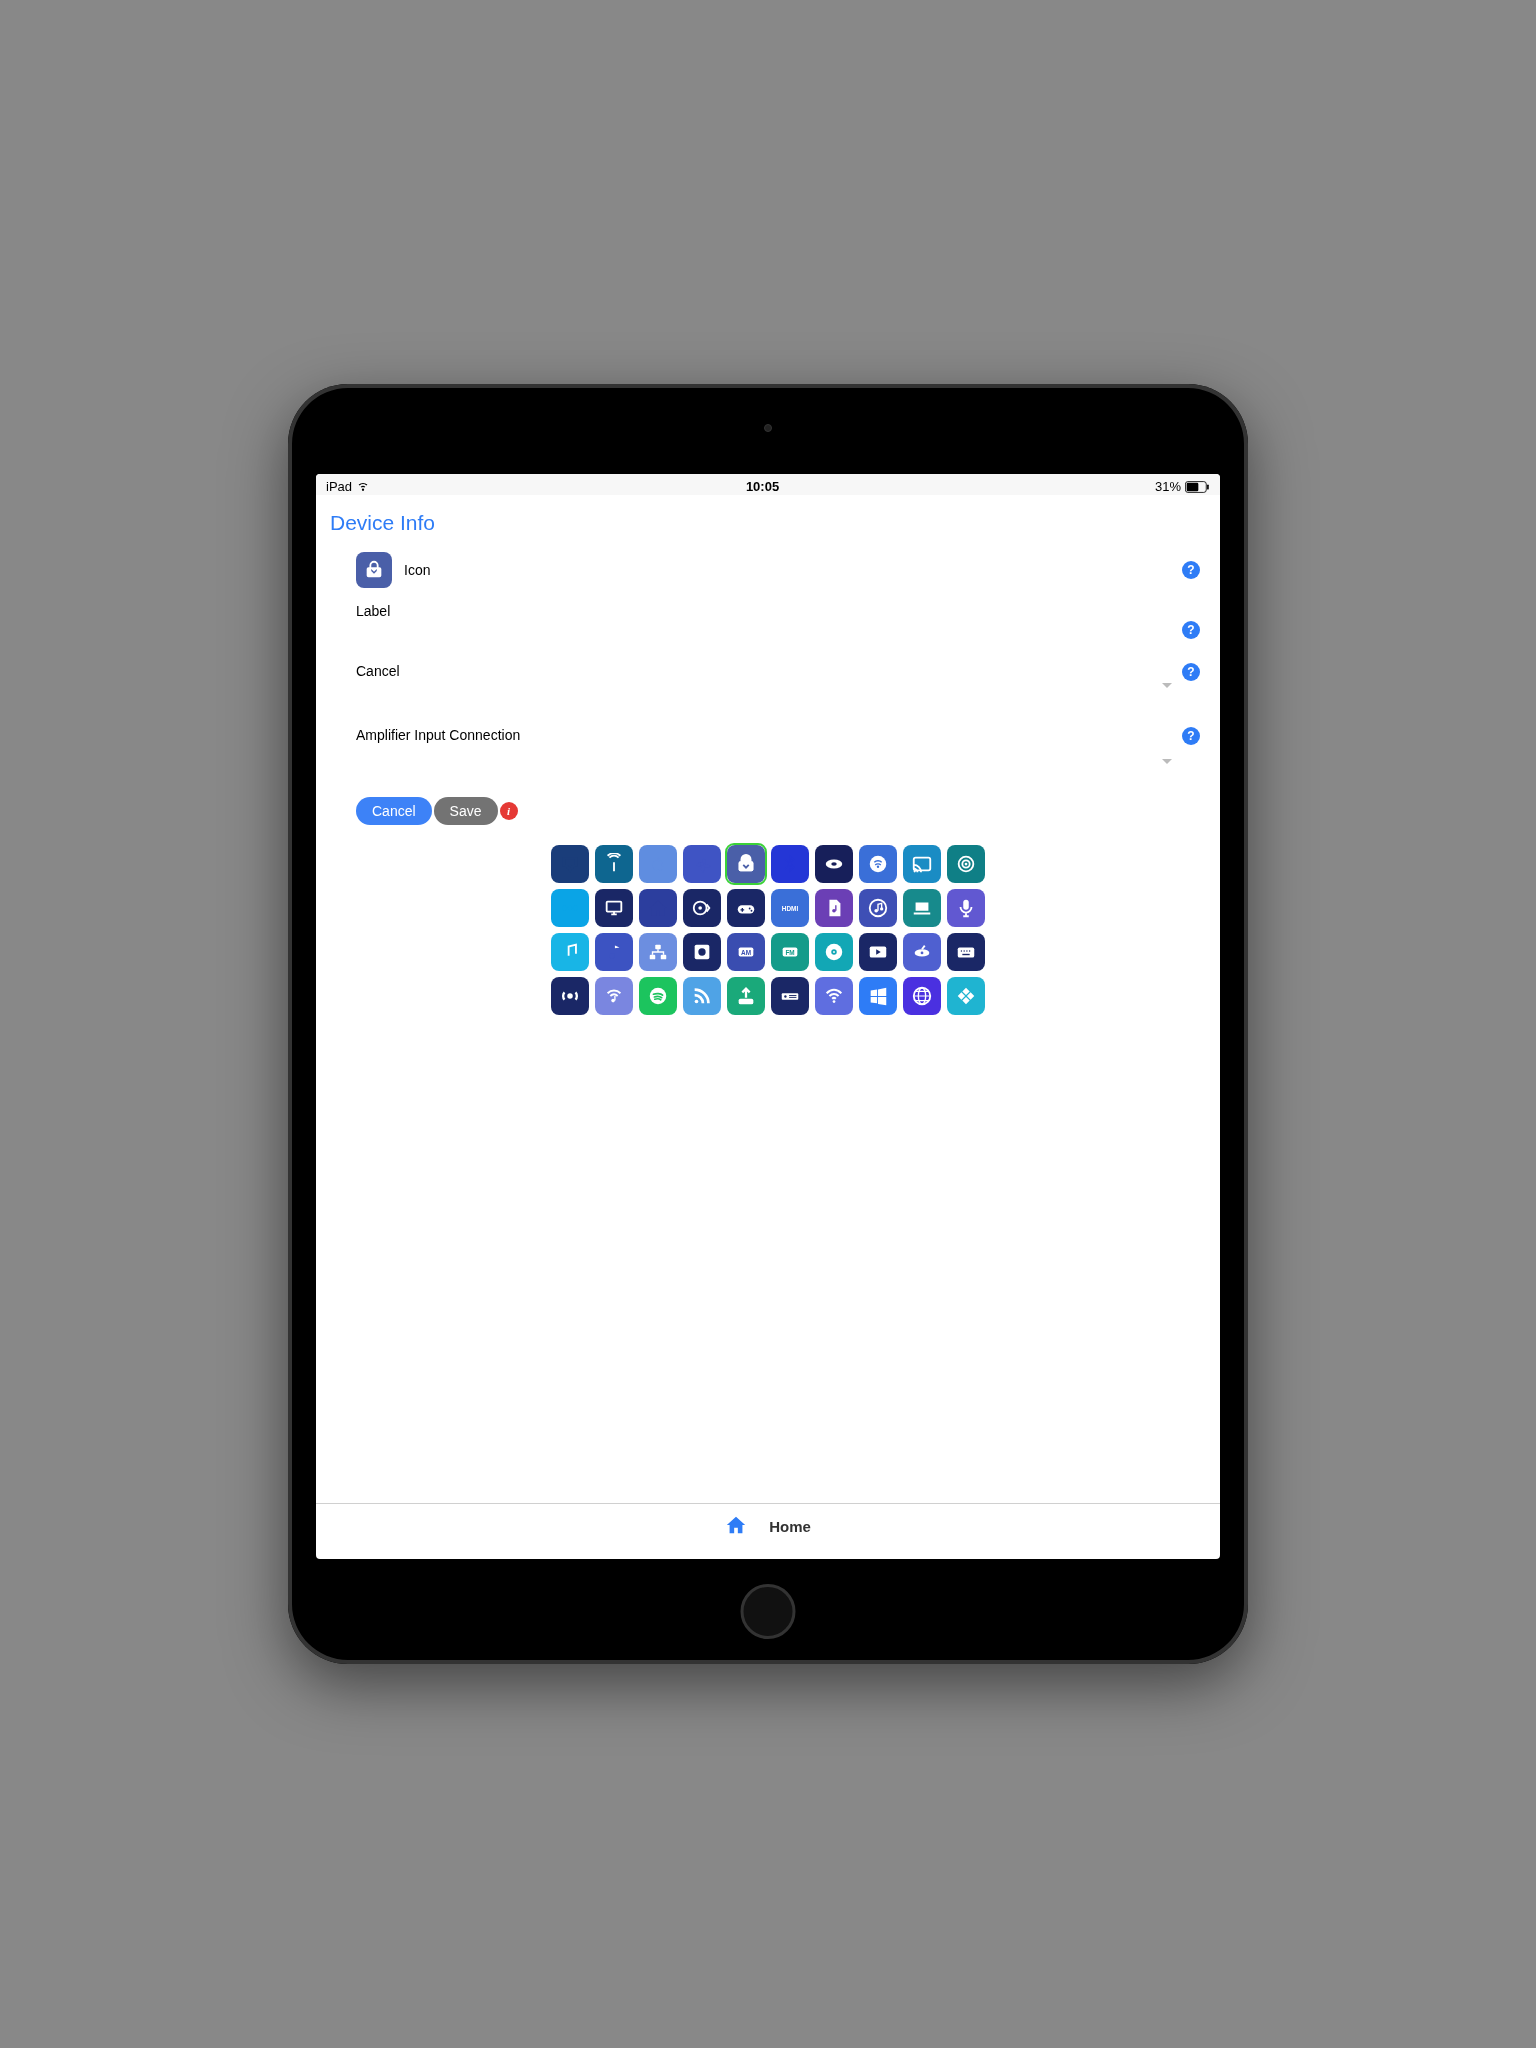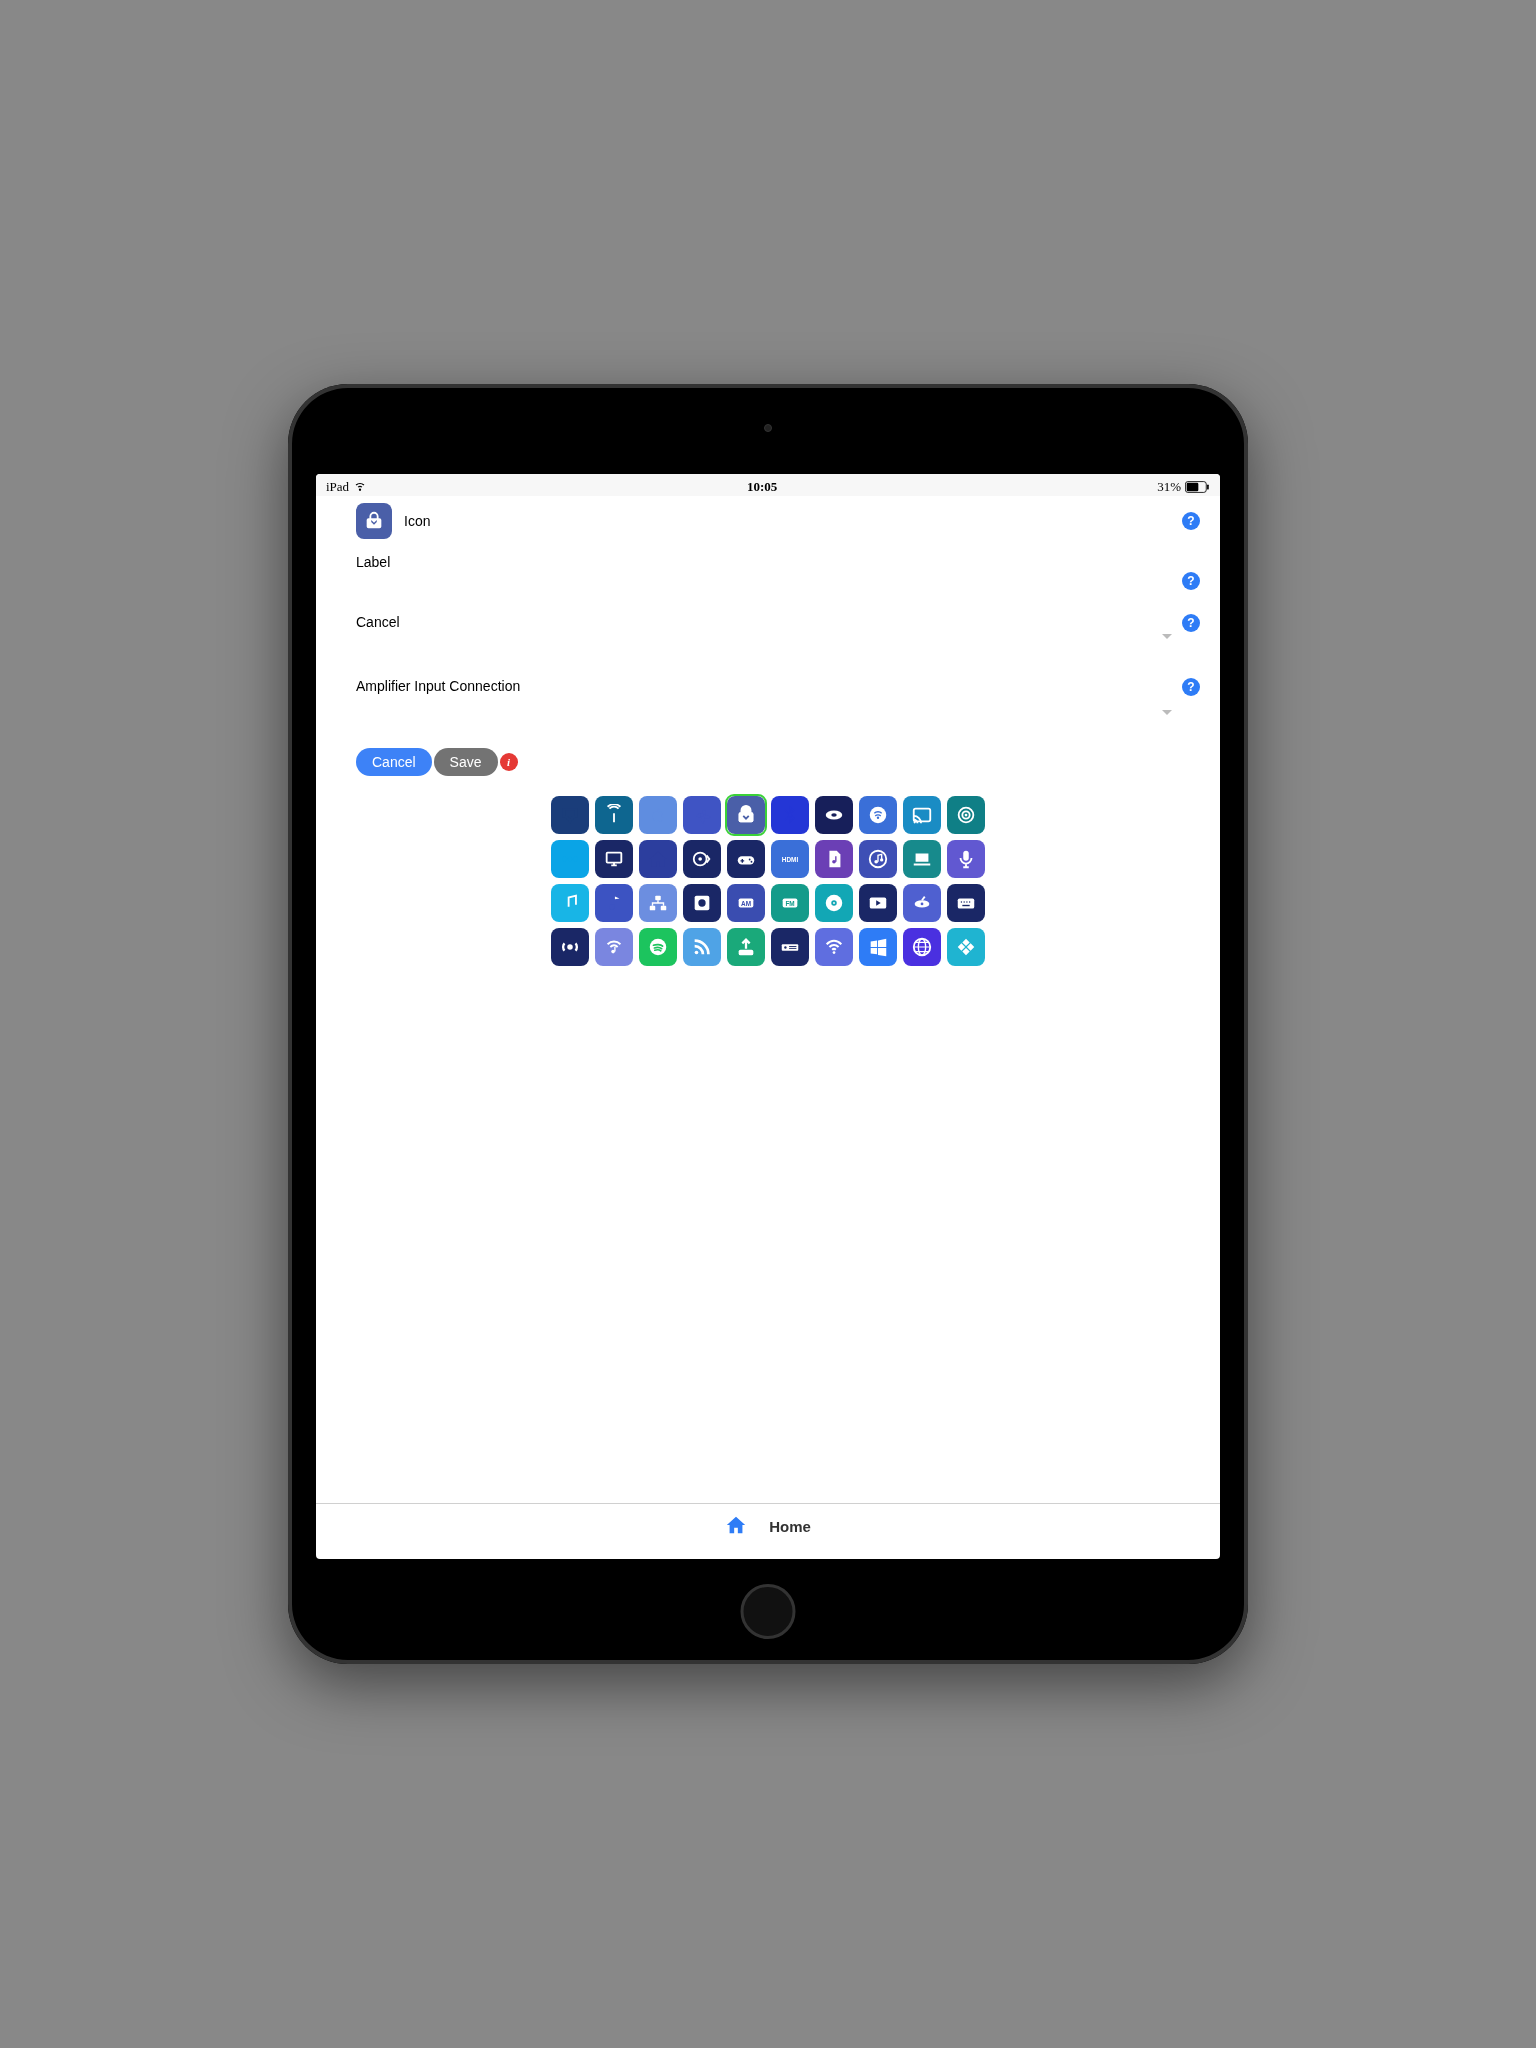--- a/index.html
+++ b/index.html
@@ -52,21 +52,20 @@
     display: flex;
     flex-direction: column;
   }
   .status-bar {
     display: flex;
     justify-content: space-between;
     align-items: center;
     padding: 4px 10px 0 10px;
     font-size: 13px;
     background: #f7f7f7;
-    font-family: Liberation Serif, serif;
   }
   .status-left, .status-right { display: flex; align-items: center; gap: 4px; }
   .wifi-icon svg { width: 14px; height: 14px; }
   .battery-icon { display: flex; align-items: center; }
   .battery-icon svg { width: 25px; height: 12px; }
   .nav-bar {
     display: flex;
     align-items: center;
     background: #f7f7f7;
     border-bottom: 1px solid #d0d0d0;
@@ -238,20 +237,21 @@
               <rect x="0.5" y="0.5" width="25" height="13" rx="3" fill="none" stroke="#000"></rect>
               <rect x="2" y="2" width="14" height="10" rx="1.5" fill="#000"></rect>
               <rect x="26.5" y="4" width="2" height="6" rx="1" fill="#000"></rect>
             </svg>
         </span>
       </div>
     </div>
 
 
     <div class="content">
+      <div class="section-header">Device Info</div>
 
       <div class="row">
         <div class="row-icon-preview">
           <svg viewBox="0 0 24 24">
               <path d="M6 9h12a2 2 0 012 2v7a2 2 0 01-2 2H6a2 2 0 01-2-2v-7a2 2 0 012-2zm3 4l3 3 3-3v-2l-3 3-3-3v2zM7 9V7a5 5 0 0110 0v2h-2V7a3 3 0 00-6 0v2H7z"></path>
             </svg>
         </div>
         <span class="row-label">Icon</span>
         <div class="help-icon">?</div>
       </div>

